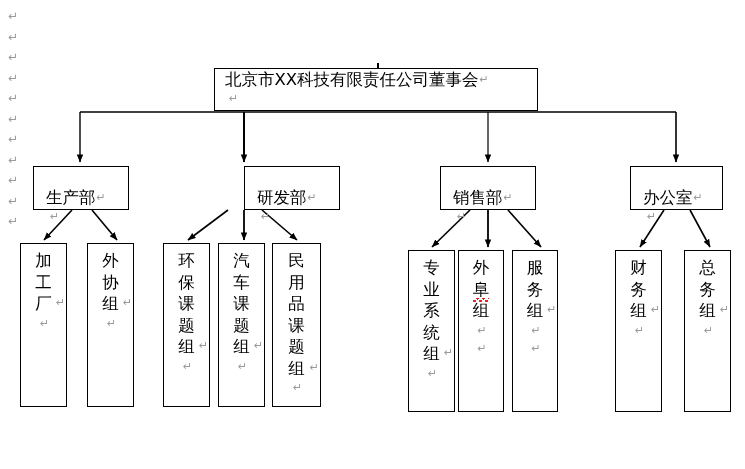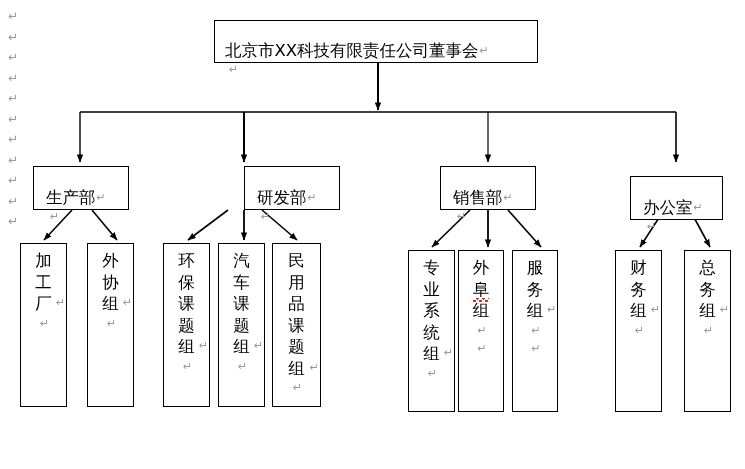--- a/index.html
+++ b/index.html
@@ -39,21 +39,22 @@
   
   .box {
     position: absolute;
     border: 1px solid #000000;
     background: #ffffff;
     box-sizing: border-box;
   }
 
   .box-title {
     
-    padding: 19px 0 0 10px;
+    padding: 0 0 0 10px;
+    margin-top: 48px;
   }
   .title-text {
     font-size: 16.5px;
     line-height: 22px;
     letter-spacing: 0px;
     white-space: nowrap;
     font-family: "DejaVu Sans", "Liberation Sans", sans-serif;
   }
 
   .box-dept {
@@ -210,21 +211,21 @@
     <span class="below-mark">↵</span>
   </div>
 
   <div class="box box-dept" style="left:440px; top:166px; width:96px; height:44px;">
     <div>
       <span class="dept-text">销售部</span><span class="inline-mark">↵</span>
     </div>
     <span class="below-mark">↵</span>
   </div>
 
-  <div class="box box-dept" style="left:630px; top:176px; width:93px; height:44px;">
+  <div class="box box-dept" style="left:630px; top:166px; width:93px; height:44px;">
     <div>
       <span class="dept-text">办公室</span><span class="inline-mark">↵</span>
     </div>
     <span class="below-mark">↵</span>
   </div>
 
   <div id="team-layer">
       <div class="box box-team" style="left: 20px; top: 243px; width: 47px; height: 164px;">
         <div class="team-inner">
           <span class="team-char"><span class="glyph">加</span></span>

